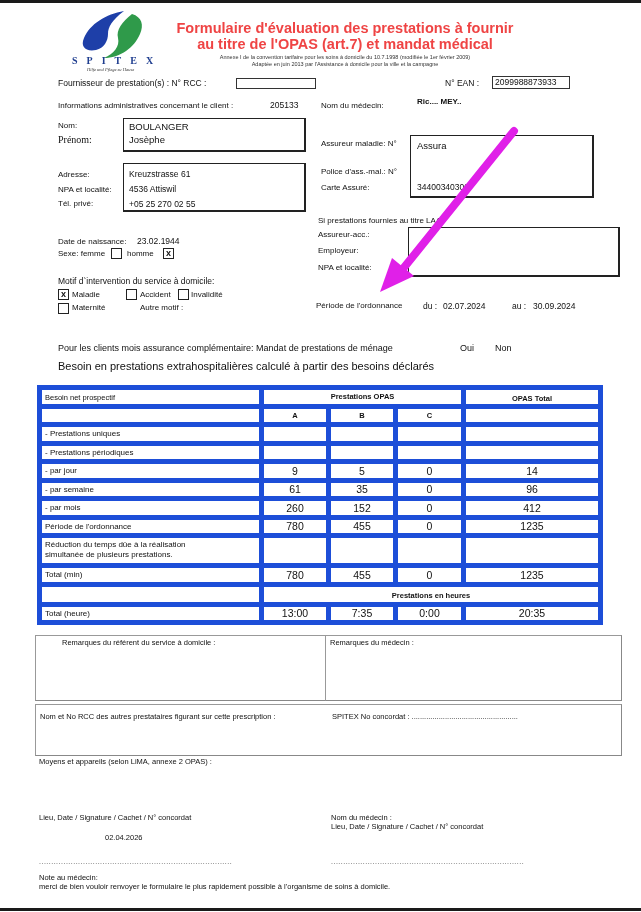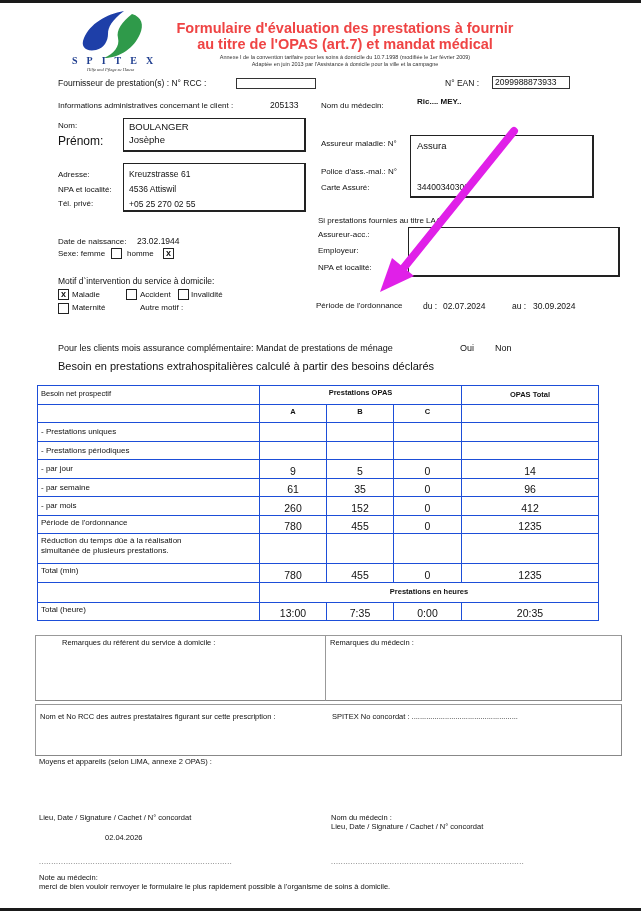--- a/index.html
+++ b/index.html
@@ -18,21 +18,21 @@
   .title { position: absolute; left: 175px; top: 20px; width: 340px; text-align: center; font-weight: bold; font-size: 14.5px; line-height: 16px; color: #ef4444; }
   .subtitle { position: absolute; left: 175px; top: 54px; width: 340px; text-align: center; font-size: 5.5px; line-height: 7px; color: #333; }
 
   .box { position: absolute; border: 1px solid #333; background: #fff; }
   .box-thick { position: absolute; border: 1.5px solid #222; border-right-width: 2px; border-bottom-width: 2px; background: #fff; }
   .chk { position: absolute; width: 11px; height: 11px; border: 1px solid #222; font-size: 9px; font-weight: bold; line-height: 9px; text-align: center; }
   .chk-x { border-width: 1.5px; }
 
   
   .grid { position: absolute; left: 37px; top: 385px; border-collapse: collapse; border: 1.5px solid #222; }
-  .grid td { border: 1px solid #1d4ed8; font-size: 8px; height: 18.5px; padding: 0 3px; vertical-align: middle; }
+  .grid td { border: 5px solid #1d4ed8; font-size: 8px; height: 18.5px; padding: 0 3px; vertical-align: middle; }
   .grid td.num { text-align: center; font-size: 10.5px; vertical-align: bottom; padding-bottom: 1px; }
   .grid td.hdr { text-align: center; font-weight: bold; font-size: 7.5px; vertical-align: top; padding-top: 2px; }
 
   .panel { position: absolute; border: 1px solid #999; border-right: 1.5px solid #888; border-bottom: 1.5px solid #888; }
   .dots { position: absolute; font-size: 7px; letter-spacing: 0.5px; color: #444; }
   svg.arrow { position: absolute; left: 0; top: 0; pointer-events: none; }
 </style>
 </head>
 <body>
 
@@ -58,21 +58,21 @@
 <div class="box" style="left:236px;top:78px;width:80px;height:11px;border-width:1.5px;"></div>
 <div class="abs" style="left:445px;top:78px;font-size:8.5px;">N° EAN :</div>
 <div class="box" style="left:492px;top:76px;width:78px;height:13px;border-width:1.5px;font-size:8.5px;padding-left:2px;line-height:11px;">2099988873933</div>
 
 <div class="abs b" style="left:58px;top:101px;font-size:8px;">Informations administratives concernant le client :</div>
 <div class="abs" style="left:270px;top:100px;font-size:8.5px;">205133</div>
 <div class="abs" style="left:321px;top:101px;font-size:8px;">Nom du médecin:</div>
 <div class="abs" style="left:417px;top:97px;font-size:8px;font-weight:bold;">Ric.... MEY..</div>
 
 <div class="abs" style="left:58px;top:121px;font-size:8px;">Nom:</div>
-<div class="abs" style="left:58px;top:134px;font-size:12px;">Prénom:</div>
+<div class="abs" style="left:58px;top:134px;font-size:10px;font-family:Liberation Serif, serif;">Prénom:</div>
 <div class="box-thick" style="left:123px;top:118px;width:183px;height:34px;">
   <div class="abs" style="left:5px;top:2px;font-size:9.5px;">BOULANGER</div>
   <div class="abs" style="left:5px;top:15px;font-size:9.5px;">Josèphe</div>
 </div>
 
 <div class="abs" style="left:58px;top:170px;font-size:8px;">Adresse:</div>
 <div class="abs" style="left:58px;top:185px;font-size:8px;">NPA et localité:</div>
 <div class="abs" style="left:58px;top:199px;font-size:8px;">Tél. privé:</div>
 <div class="box-thick" style="left:123px;top:163px;width:183px;height:49px;">
   <div class="abs" style="left:5px;top:5px;font-size:8.5px;">Kreuzstrasse 61</div>

